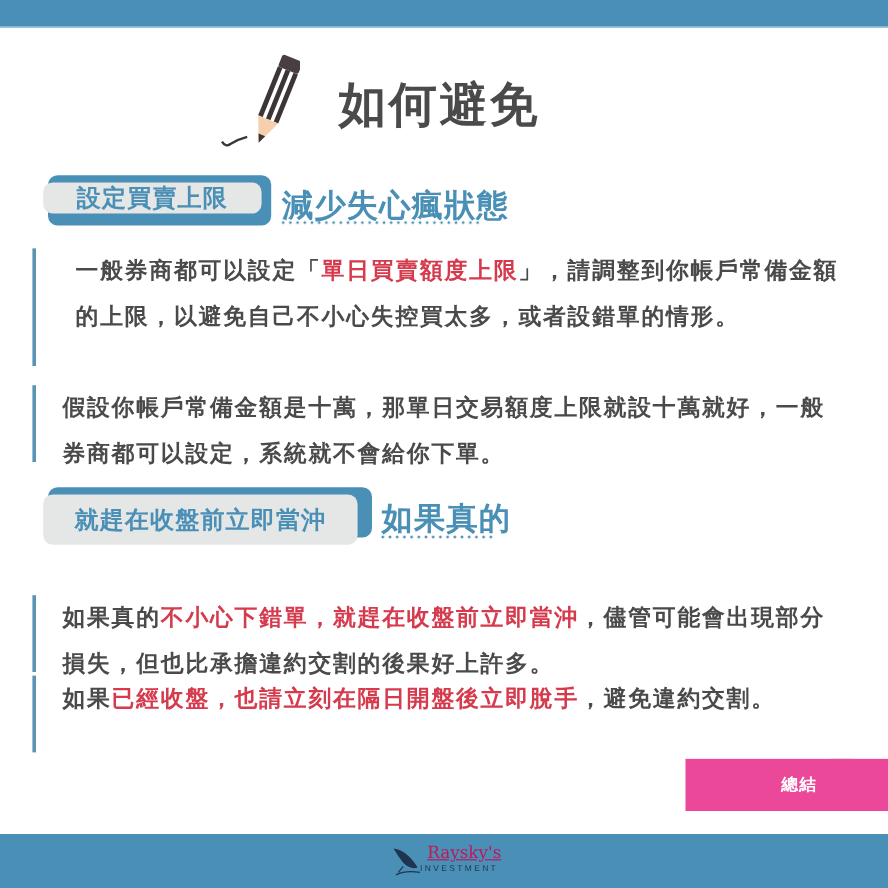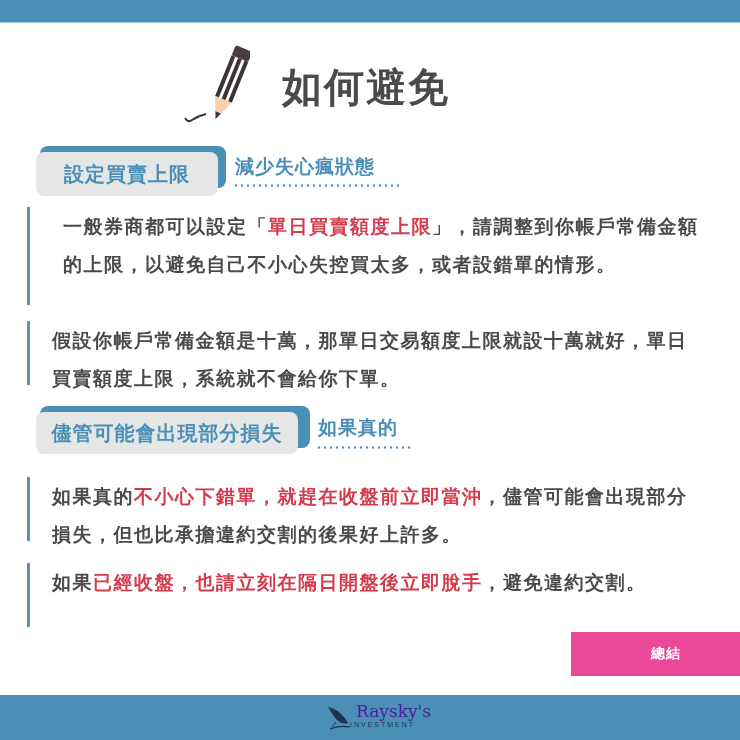--- a/index.html
+++ b/index.html
@@ -9,33 +9,33 @@
   .top-bar { position: absolute; left: 0; top: 0; width: 740px; height: 23px; background: #4a8fb6; border-bottom: 1px solid #9fd0e6; }
   .bottom-bar { position: absolute; left: 0; top: 695px; width: 740px; height: 45px; background: #4a8fb6; }
 
   .title-wrap { position: absolute; left: 180px; top: 40px; height: 90px; display: flex; align-items: flex-start; }
   .pencil { width: 70px; height: 90px; }
   .title { position: absolute; left: 102px; top: 20px; font-size: 40px; font-weight: bold; color: #4a4a4a; letter-spacing: 2px; white-space: nowrap; }
 
   .tab { position: absolute; }
   .tab .back { position: absolute; background: #4a8fb6; border-radius: 8px; }
   .tab .front { position: absolute; background: #e5e6e6; border-radius: 8px; display: flex; align-items: center; justify-content: center; color: #4a8fb6; font-weight: bold; font-size: 20px; letter-spacing: 1px; white-space: nowrap; }
-  .subtitle { position: absolute; color: #4a8fb6; font-weight: bold; font-size: 19px; letter-spacing: 1px; white-space: nowrap; }
+  .subtitle { position: absolute; color: #4a8fb6; font-weight: bold; font-size: 26px; letter-spacing: 1px; white-space: nowrap; }
   .dots { position: absolute; height: 3px; background-image: radial-gradient(circle, #4a8fb6 1px, transparent 1.3px); background-size: 6px 3px; background-repeat: repeat-x; }
 
   .para { position: absolute; left: 27px; width: 680px; border-left: 3px solid #5a94b5; padding-left: 22px; font-size: 19px; font-weight: bold; line-height: 38px; color: #4a4a4a; letter-spacing: 1.5px; }
   .red { color: #d53a4d; }
 
   .summary-btn { position: absolute; left: 530px; top: 632px; width: 198px; height: 44px; }
   .summary-btn .body { position: absolute; left: 0; top: 0; width: 178px; height: 44px; background: #ec4899; clip-path: polygon(0 0, 170px 0, 178px 22px, 170px 44px, 0 44px); display: flex; align-items: center; justify-content: center; color: #ffffff; font-weight: bold; font-size: 14px; letter-spacing: 1px; padding-left: 12px; margin-left: 41px; }
   .summary-btn .chev { position: absolute; left: 162px; top: 0; width: 36px; height: 44px; background: #5bbbd8; clip-path: polygon(0 0, 18px 0, 36px 22px, 18px 44px, 0 44px, 16px 22px); }
 
   .logo { position: absolute; left: 326px; top: 702px; height: 32px; display: flex; align-items: center; }
   .logo-text { position: absolute; left: 30px; top: 0; white-space: nowrap; }
-  .logo-name { font-family: "DejaVu Serif", "Liberation Serif", serif; font-size: 17px; color: #4c1d95; line-height: 18px; }
+  .logo-name { font-family: "DejaVu Serif", "Liberation Serif", serif; font-size: 14px; color: #be185d; line-height: 18px; text-decoration: underline; }
   .logo-sub { font-family: "Liberation Sans", sans-serif; font-size: 7px; letter-spacing: 2px; color: #1f3450; line-height: 10px; margin-left: -6px; }
 </style>
 </head>
 <body>
 
 <div class="top-bar"></div>
 
 <div class="title-wrap">
   <svg class="pencil" viewBox="0 0 70 90">
 
@@ -47,41 +47,41 @@
       <polygon points="40,59 58,59 49,80" fill="#f5cfae"></polygon>
       <polygon points="46,73 52,73 49,80" fill="#3d3436"></polygon>
     </g>
     <path d="M5 78 Q8 83 12 80 Q18 76 26 74" stroke="#3d3436" stroke-width="2" fill="none"></path>
   </svg>
   <div class="title">如何避免</div>
 </div>
 
 <div class="tab" style="left:36px; top:146px;">
   <div class="back" style="left:4px; top:0; width:186px; height:42px;"></div>
-  <div class="front" style="left:0; top:6px; width:182px; height:44px;">設定買賣上限</div>
+  <div class="front" style="left:0; top:6px; width:182px; height:26px;">設定買賣上限</div>
 </div>
 <div class="subtitle" style="left:235px; top:154px;">減少失心瘋狀態</div>
 <div class="dots" style="left:233px; top:184px; width:168px;"></div>
 
 <div class="para" style="top:207px; height:98px; padding-top:0;padding-left:33px;">
   <span>一般券商都可以設定「</span><span class="red">單日買賣額度上限</span><span>」，請調整到你帳戶常備金額的上限，以避免自己不小心失控買太多，或者設錯單的情形。</span>
 </div>
 
 <div class="para" style="top:321px; height:64px;">
-  <span>假設你帳戶常備金額是十萬，那單日交易額度上限就設十萬就好，單日買賣額度上限，系統就不會給你下單。</span>
+  <span>假設你帳戶常備金額是十萬，那單日交易額度上限就設十萬就好，一般券商都可以設定，系統就不會給你下單。</span>
 </div>
 
 <div class="tab" style="left:36px; top:406px;">
   <div class="back" style="left:4px; top:0; width:270px; height:42px;"></div>
-  <div class="front" style="left:0; top:6px; width:262px; height:42px;">儘管可能會出現部分損失</div>
+  <div class="front" style="left:0; top:6px; width:262px; height:42px;">就趕在收盤前立即當沖</div>
 </div>
 <div class="subtitle" style="left:318px; top:415px;">如果真的</div>
 <div class="dots" style="left:316px; top:446px; width:96px;"></div>
 
-<div class="para" style="top:477px; height:64px;">
+<div class="para" style="top:496px; height:64px;">
   <span>如果真的</span><span class="red">不小心下錯單，就趕在收盤前立即當沖</span><span>，儘管可能會出現部分損失，但也比承擔違約交割的後果好上許多。</span>
 </div>
 
 <div class="para" style="top:563px; height:64px;">
   <span>如果</span><span class="red">已經收盤，也請立刻在隔日開盤後立即脫手</span><span>，避免違約交割。</span>
 </div>
 
 <div class="summary-btn">
   <div class="chev"></div>
   <div class="body">總結</div>

